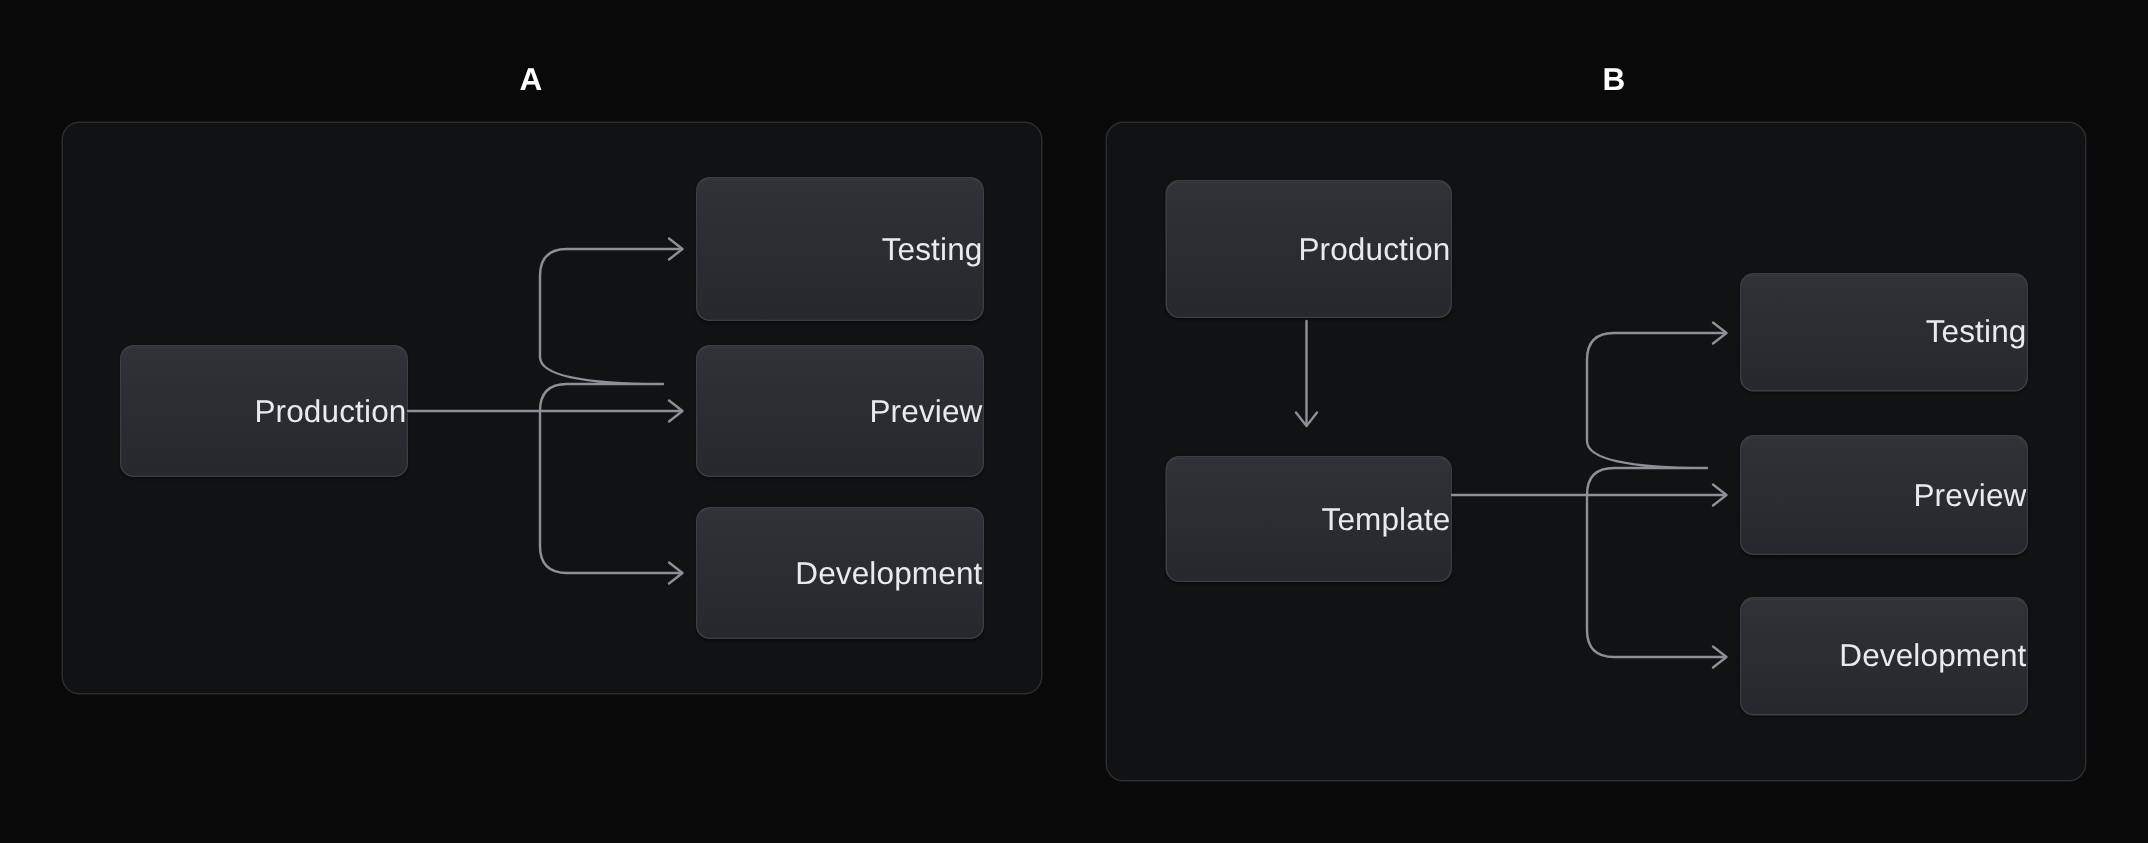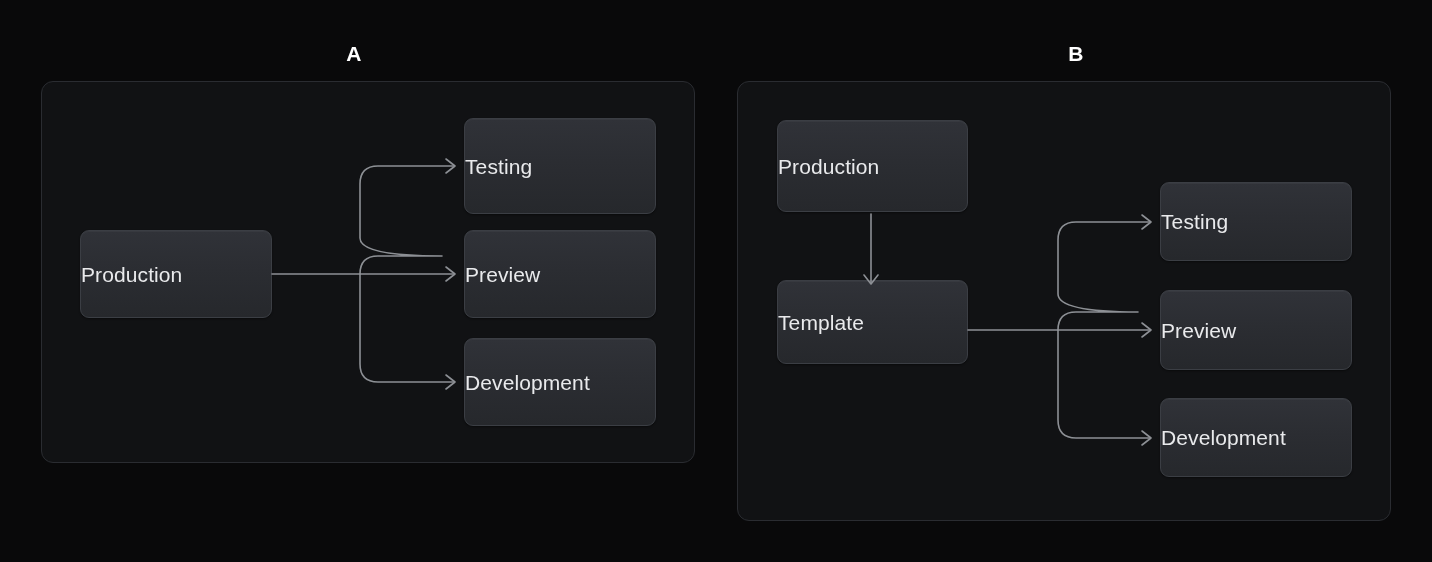--- a/index.html
+++ b/index.html
@@ -42,21 +42,21 @@
   }
   #panel-a { left: 41px;  top: 81px; width: 654px; height: 382px; }
   #panel-b { left: 737px; top: 81px; width: 654px; height: 440px; }
 
   
   .node {
     position: absolute;
     box-sizing: border-box;
     display: flex;
     align-items: center;
-    justify-content: flex-start;
+    justify-content: flex-end;
     border: 1px solid #3b3e44;
     border-radius: 9px;
     background: linear-gradient(180deg, #303238 0%, #2b2d32 45%, #26282c 100%);
     box-shadow: 0 1px 2px rgba(0,0,0,0.45),
                 inset 0 1px 0 rgba(255,255,255,0.035);
   }
   .node-label {
     font-size: 21px;
     font-weight: 400;
     color: #e9eaec;
@@ -66,21 +66,21 @@
   }
 
   
   #a-production  { left: 80px;  top: 230px; width: 192px; height: 88px; }
   #a-testing     { left: 464px; top: 118px; width: 192px; height: 96px; }
   #a-preview     { left: 464px; top: 230px; width: 192px; height: 88px; }
   #a-development { left: 464px; top: 338px; width: 192px; height: 88px; }
 
   
   #b-production  { left: 777px;  top: 120px; width: 191px; height: 92px; }
-  #b-template    { left: 777px;  top: 280px; width: 191px; height: 84px; }
+  #b-template    { left: 777px;  top: 304px; width: 191px; height: 84px; }
   #b-testing     { left: 1160px; top: 182px; width: 192px; height: 79px; }
   #b-preview     { left: 1160px; top: 290px; width: 192px; height: 80px; }
   #b-development { left: 1160px; top: 398px; width: 192px; height: 79px; }
 
   
   #edges {
     position: absolute;
     left: 0; top: 0;
     width: 1432px;
     height: 562px;

